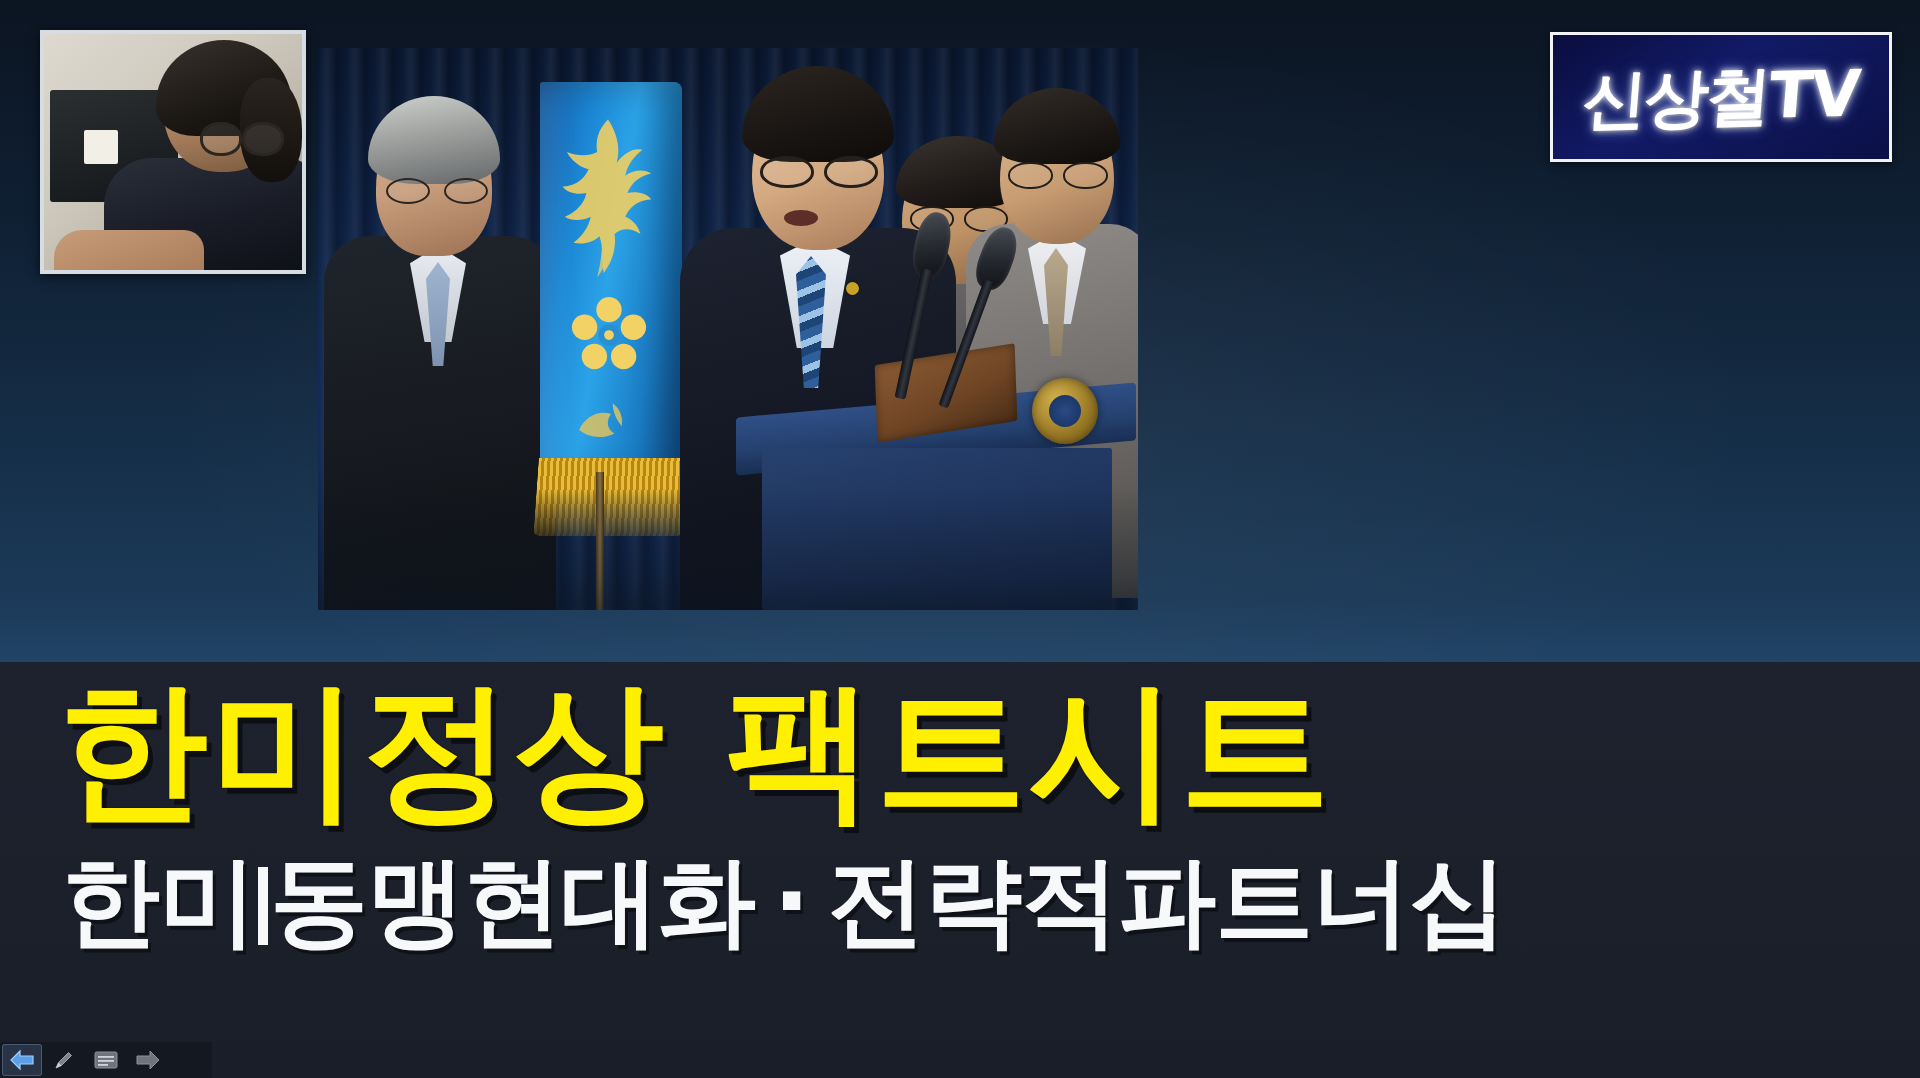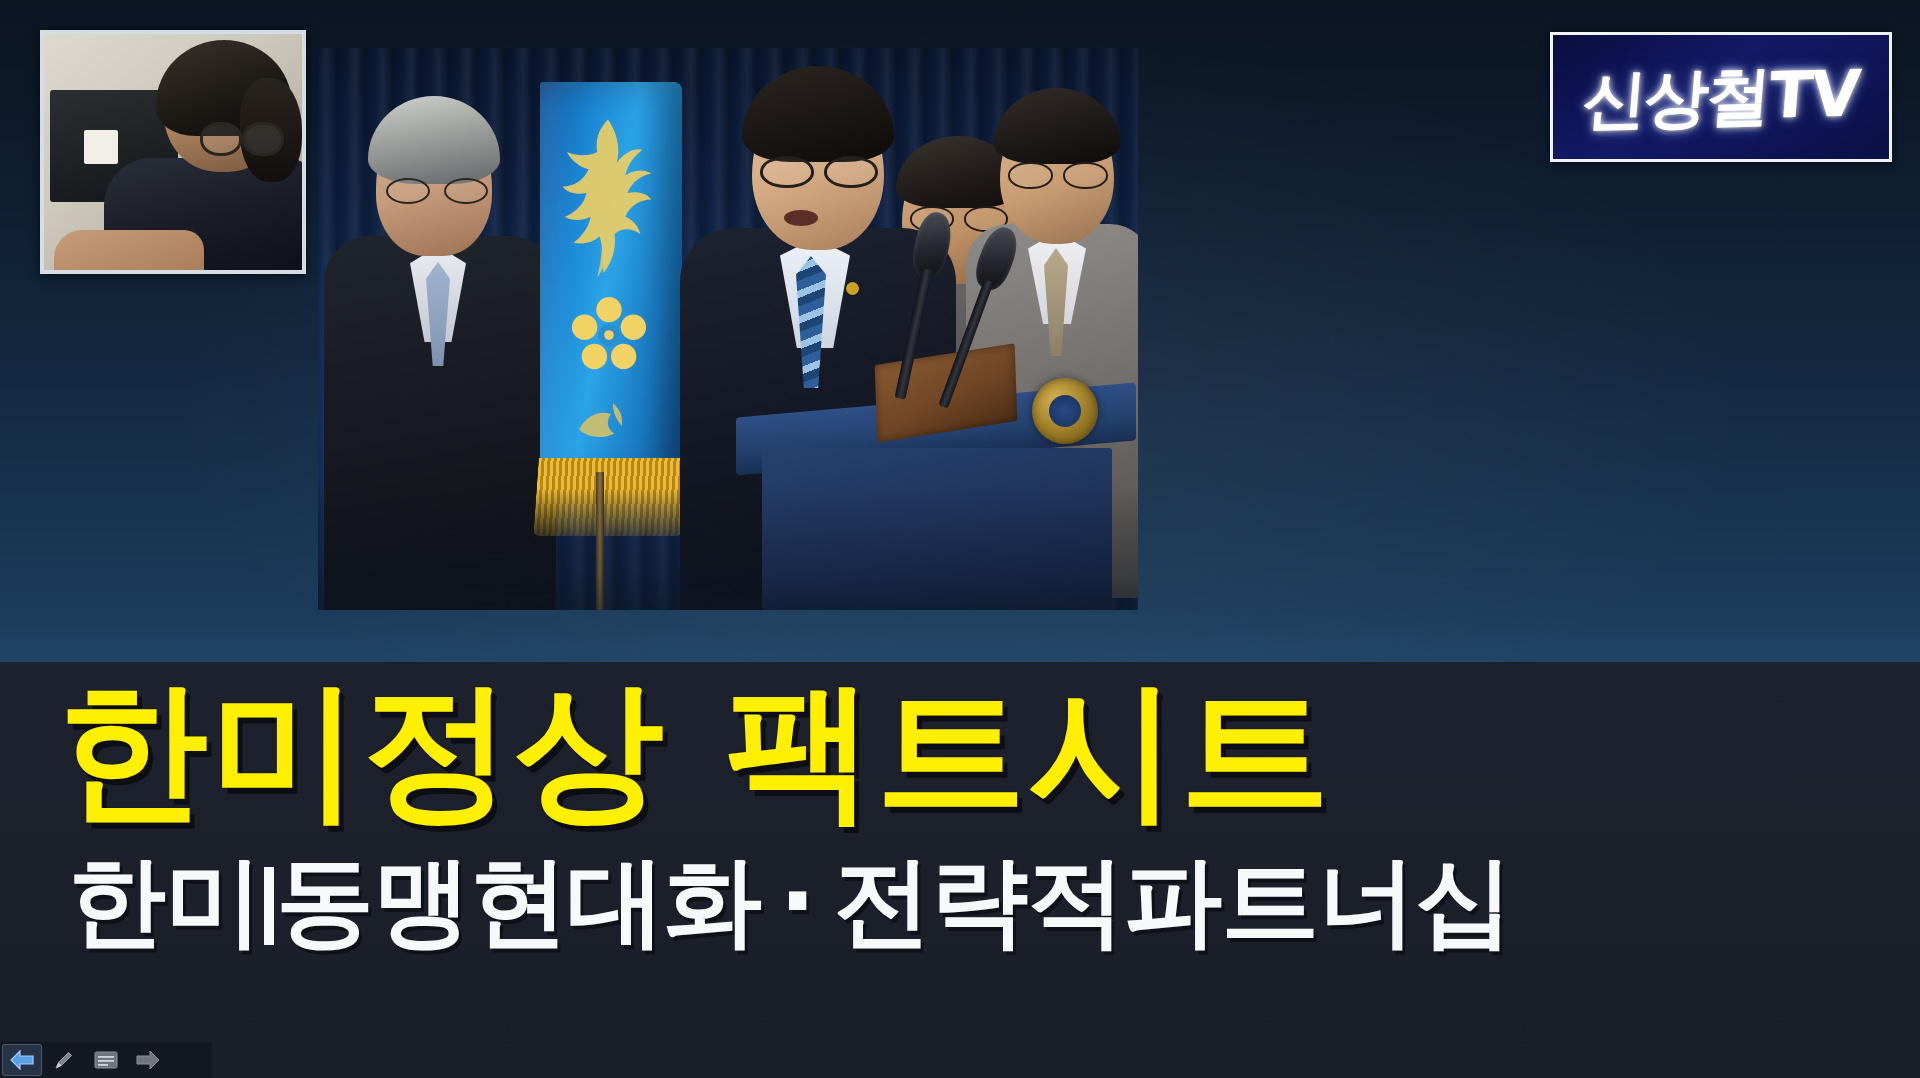--- a/index.html
+++ b/index.html
@@ -432,21 +432,20 @@
     top: 188px;
     width: 1760px;
     font-family: "DejaVu Sans", sans-serif;
     font-weight: 700;
     font-size: 98px;
     line-height: 1.05;
     color: #f7f8fa;
     letter-spacing: -1px;
     white-space: nowrap;
     text-shadow: 3px 4px 0 rgba(0,0,0,.45);
-    margin-left: 6px;
   }
   .title-sub .bar {
     display:inline-block;
     width: 10px; height: 78px;
     background:#f7f8fa;
     vertical-align: -10px;
     margin: 0 2px;
   }
   .title-sub .dot { margin: 0 18px; }
 

